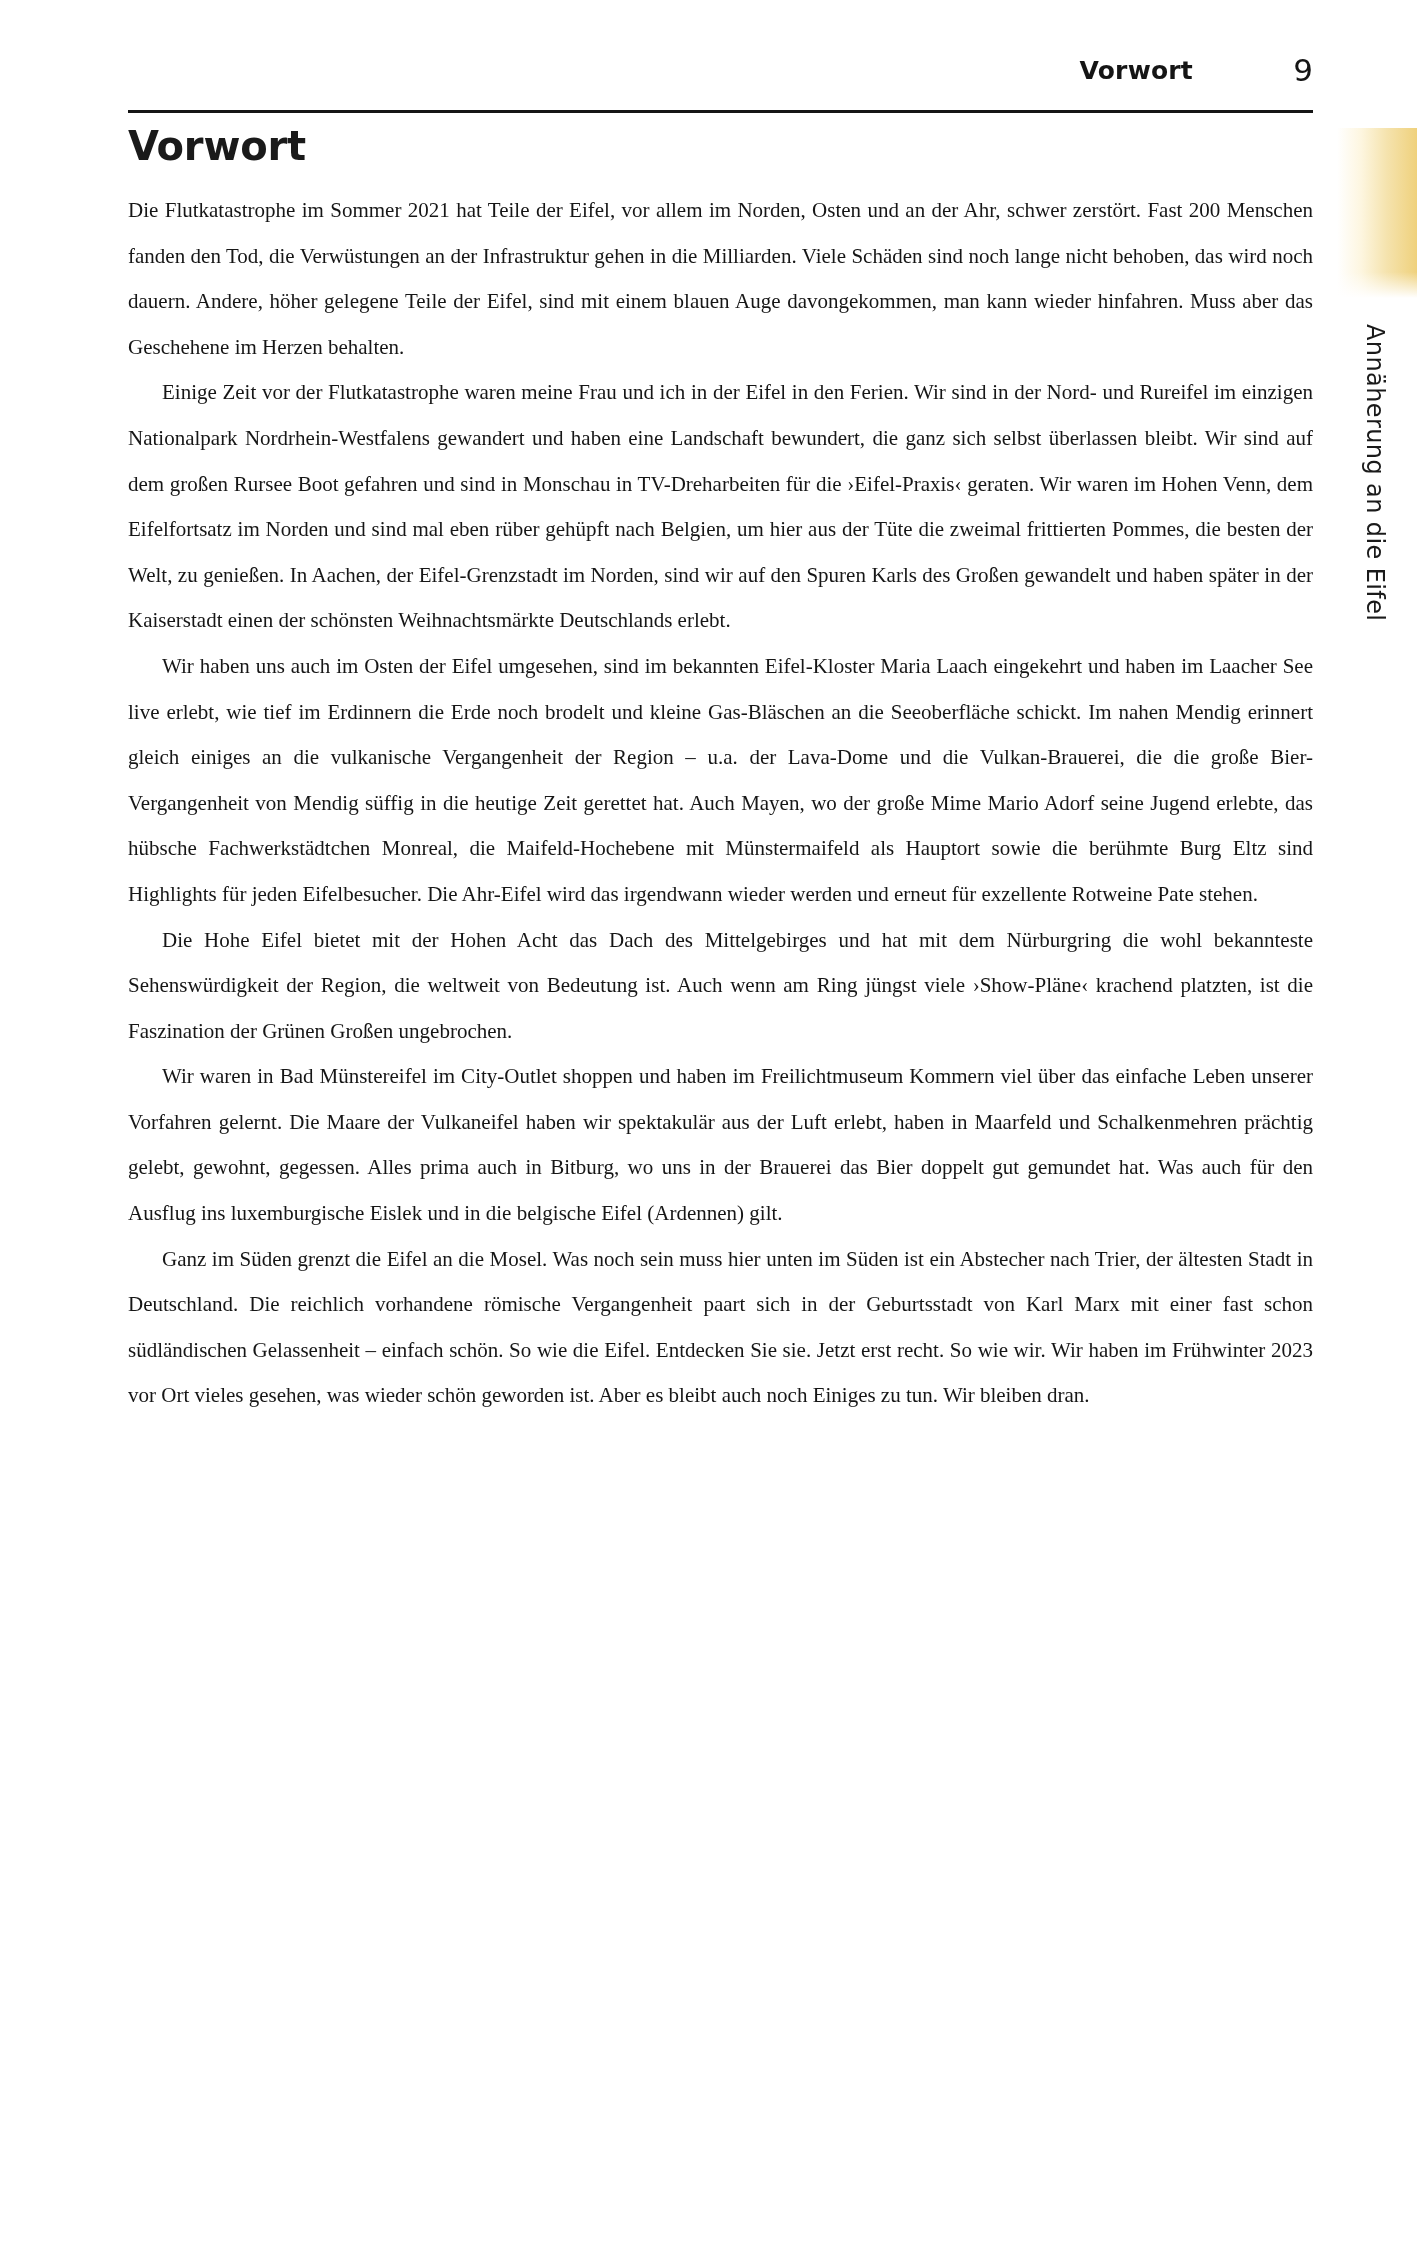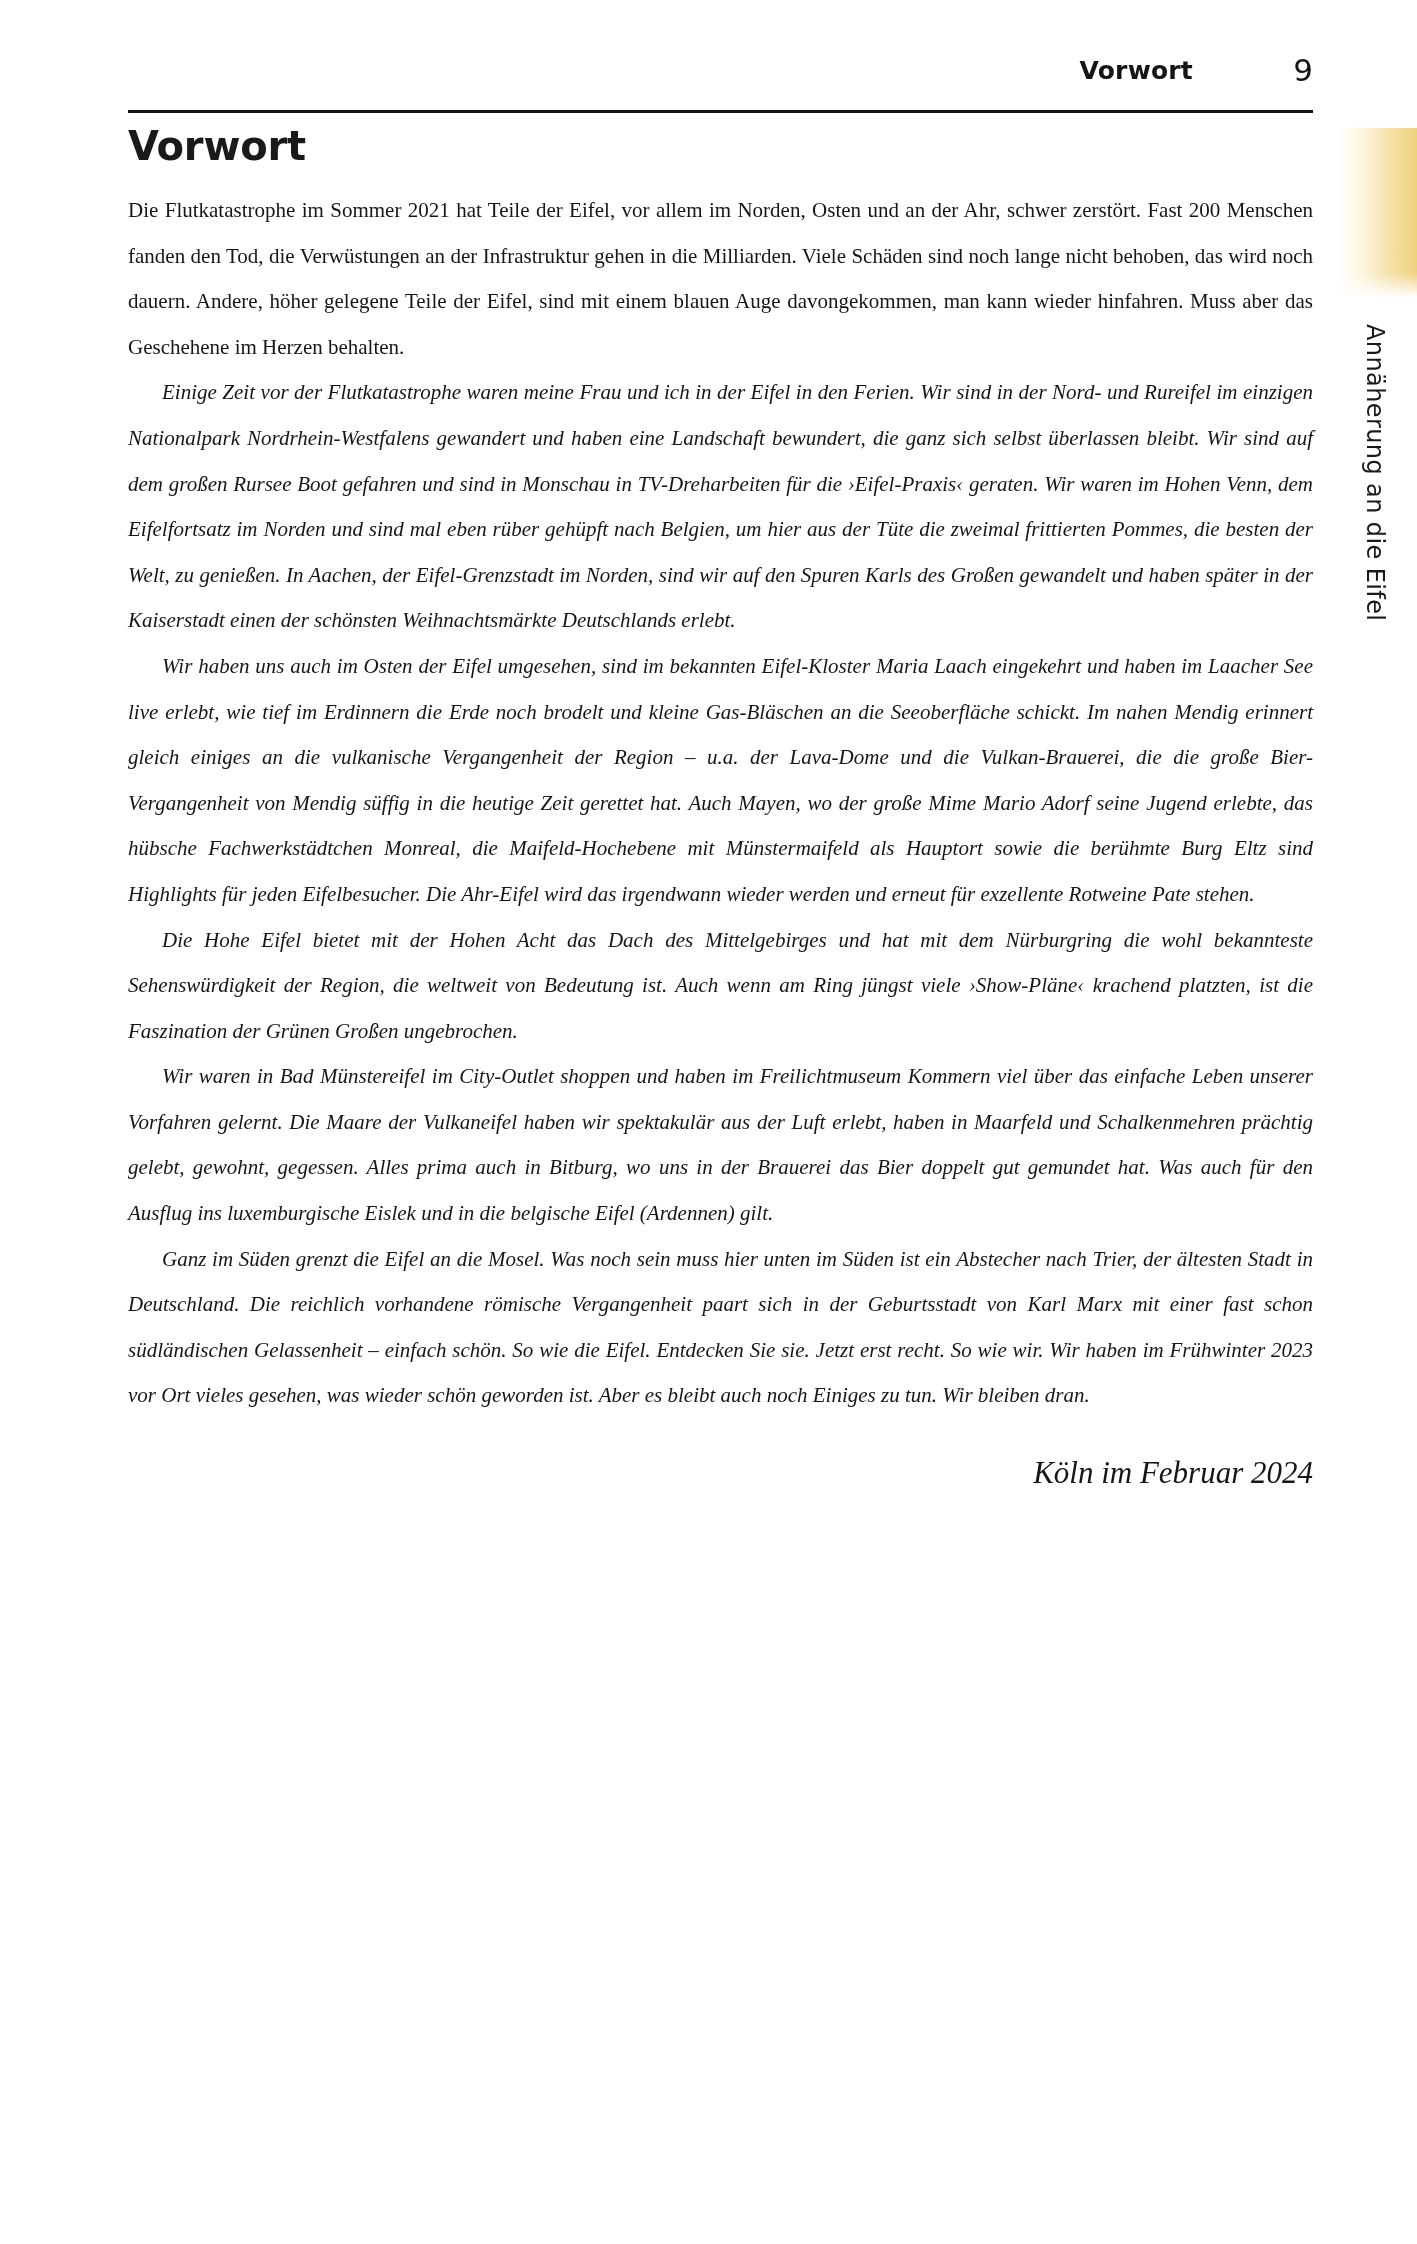--- a/index.html
+++ b/index.html
@@ -84,21 +84,20 @@
     -moz-font-feature-settings: "liga";
     font-kerning: normal;
   }
   #body-copy p {
     margin: 0;
     text-indent: 0;
     hyphens: manual;
   }
   #body-copy p + p {
     text-indent: 34px;
-    font-style: italic;
   }
 
   #signature {
     margin-top: 34px;
     font-family: "Liberation Serif", serif;
     font-style: italic;
     font-size: 31px;
     line-height: 40px;
     text-align: right;
     color: #161616;
@@ -157,19 +156,18 @@
 
   <div id="body-copy">
     <p>Die Flutkatastrophe im Sommer 2021 hat Teile der Eifel, vor allem im Norden, Osten und an der Ahr, schwer zerstört. Fast 200 Menschen fanden den Tod, die Verwüstungen an der Infrastruktur gehen in die Milliarden. Viele Schäden sind noch lange nicht behoben, das wird noch dauern. Andere, höher gelegene Teile der Eifel, sind mit einem blauen Auge davongekommen, man kann wieder hinfahren. Muss aber das Geschehene im Herzen behalten.</p>
     <p>Einige Zeit vor der Flutkatastrophe waren meine Frau und ich in der Eifel in den Ferien. Wir sind in der Nord- und Rureifel im einzigen Nationalpark Nordrhein-Westfalens gewandert und haben eine Landschaft bewundert, die ganz sich selbst überlassen bleibt. Wir sind auf dem großen Rursee Boot gefahren und sind in Monschau in TV-Dreharbeiten für die ›Eifel-Praxis‹ geraten. Wir waren im Hohen Venn, dem Eifelfortsatz im Norden und sind mal eben rüber gehüpft nach Belgien, um hier aus der Tüte die zweimal frittierten Pommes, die besten der Welt, zu genießen. In Aachen, der Eifel-Grenzstadt im Norden, sind wir auf den Spuren Karls des Großen gewandelt und haben später in der Kaiserstadt einen der schönsten Weihnachtsmärkte Deutschlands erlebt.</p>
     <p>Wir haben uns auch im Osten der Eifel umgesehen, sind im bekannten Eifel-Kloster Maria Laach eingekehrt und haben im Laacher See live erlebt, wie tief im Erdinnern die Erde noch brodelt und kleine Gas-Bläschen an die Seeoberfläche schickt. Im nahen Mendig erinnert gleich einiges an die vulkanische Vergangenheit der Region – u.a. der Lava-Dome und die Vulkan-Brauerei, die die große Bier-Vergangenheit von Mendig süffig in die heutige Zeit gerettet hat. Auch Mayen, wo der große Mime Mario Adorf seine Jugend erlebte, das hübsche Fachwerkstädtchen Monreal, die Maifeld-Hochebene mit Münstermaifeld als Hauptort sowie die berühmte Burg Eltz sind Highlights für jeden Eifelbesucher. Die Ahr-Eifel wird das irgendwann wieder werden und erneut für exzellente Rotweine Pate stehen.</p>
     <p>Die Hohe Eifel bietet mit der Hohen Acht das Dach des Mittelgebirges und hat mit dem Nürburgring die wohl bekannteste Sehenswürdigkeit der Region, die weltweit von Bedeutung ist. Auch wenn am Ring jüngst viele ›Show-Pläne‹ krachend platzten, ist die Faszination der Grünen Großen ungebrochen.</p>
     <p>Wir waren in Bad Münstereifel im City-Outlet shoppen und haben im Freilichtmuseum Kommern viel über das einfache Leben unserer Vorfahren gelernt. Die Maare der Vulkaneifel haben wir spektakulär aus der Luft erlebt, haben in Maarfeld und Schalkenmehren prächtig gelebt, gewohnt, gegessen. Alles prima auch in Bitburg, wo uns in der Brauerei das Bier doppelt gut gemundet hat. Was auch für den Ausflug ins luxemburgische Eislek und in die belgische Eifel (Ardennen) gilt.</p>
     <p>Ganz im Süden grenzt die Eifel an die Mosel. Was noch sein muss hier unten im Süden ist ein Abstecher nach Trier, der ältesten Stadt in Deutschland. Die reichlich vorhandene römische Vergangenheit paart sich in der Geburtsstadt von Karl Marx mit einer fast schon südländischen Gelassenheit – einfach schön. So wie die Eifel. Entdecken Sie sie. Jetzt erst recht. So wie wir. Wir haben im Frühwinter 2023 vor Ort vieles gesehen, was wieder schön geworden ist. Aber es bleibt auch noch Einiges zu tun. Wir bleiben dran.</p>
   </div>
 
-  <div id="signature">Köln im Februar 2024</div>
 </div>
 
 <div id="thumb-index">
   <div id="thumb-tab"></div>
   <div id="thumb-label">Annäherung an die Eifel</div>
 </div>
 
 </body></html>

